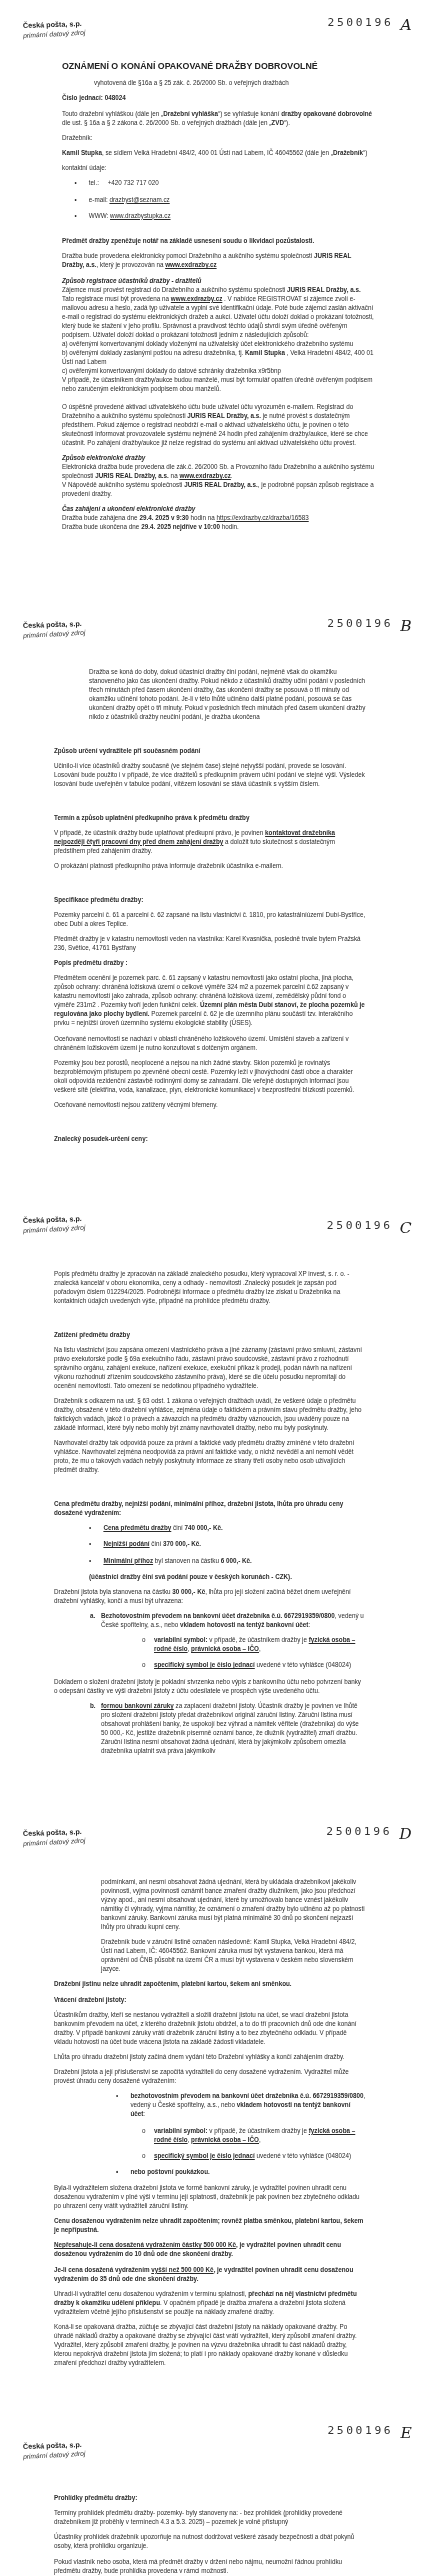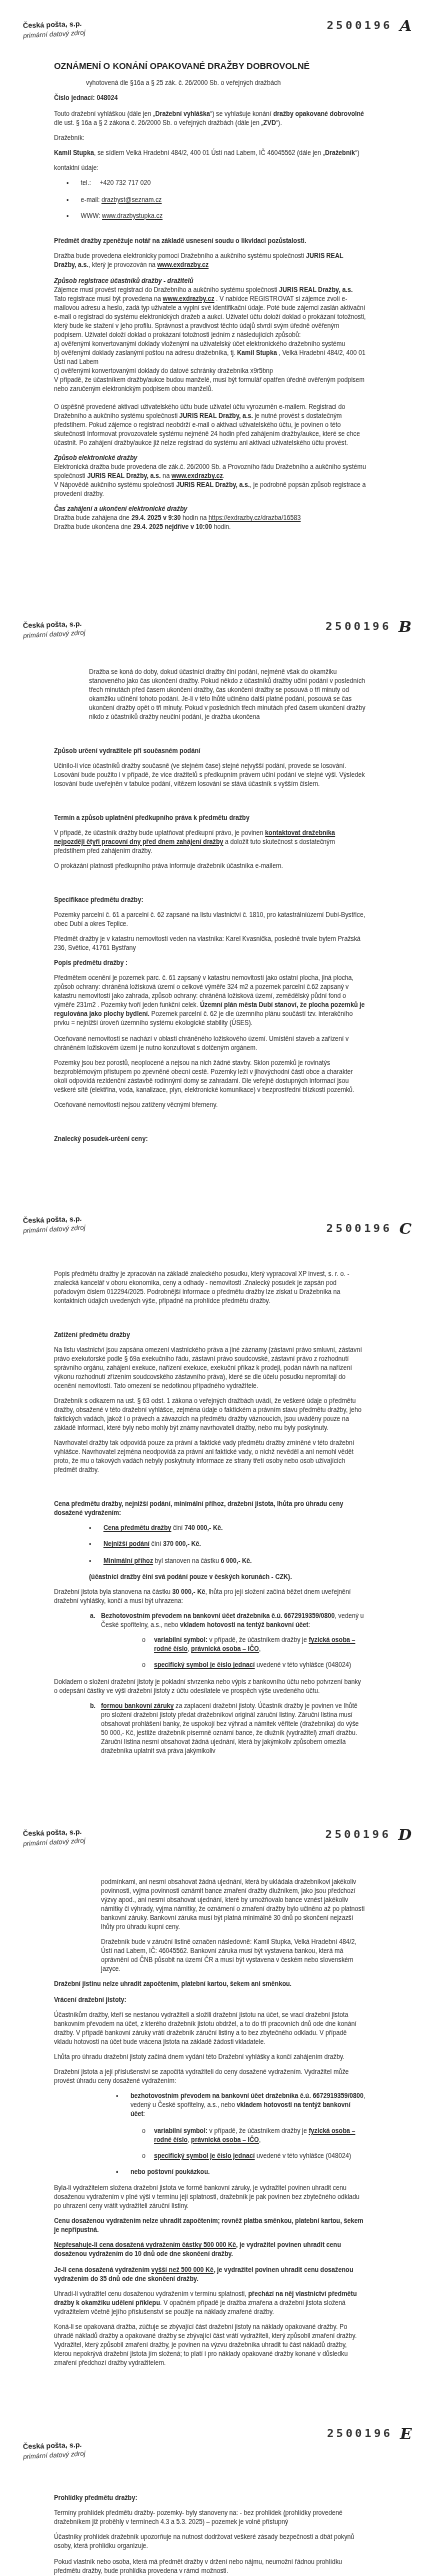--- a/index.html
+++ b/index.html
@@ -2,22 +2,22 @@
 <html style="font-size:8.2px"><head>
 <meta charset="utf-8">
 <style>
   html, body { margin:0; padding:0; background:#fff; }
   body { width:422px; height:3028px; position:relative; overflow:hidden;
          font-family:"Liberation Sans", sans-serif; color:#222; }
   .page { position:absolute; left:0; width:422px; }
   .hdr { position:absolute; left:23px; top:0; }
   .hdr .org { font-weight:bold; font-size:7.2px; color:#222; transform:rotate(-2deg); transform-origin:left; }
   .hdr .src { font-style:italic; font-size:6.7px; color:#333; margin-top:2.1px; transform:rotate(-3deg); transform-origin:left; }
-  .stamp { position:absolute; right:10.3px; top:0; font-family:"DejaVu Sans Mono", monospace; font-weight:bold;
-           font-size:11.3px; letter-spacing:2.6px; color:#333; display:flex; align-items:center; }
+  .stamp { position:absolute; right:10.3px; top:0; font-family:"DejaVu Sans Mono", monospace; font-weight:normal;
+           font-size:11.3px; letter-spacing:2.6px; color:#333; display:flex; }
   .stamp .letter { font-family:"DejaVu Serif", serif; font-style:italic; font-size:15.5px; margin-left:7.2px; letter-spacing:0; color:#222; }
   .body { position:absolute; left:54px; width:312px; font-size:6.3px; line-height:9px; color:#2a2a2a; }
   .body p { margin:0 0 6.2px 0; }
   .title { font-weight:bold; font-size:8.8px; margin:0 0 7.2px 0; color:#222; }
   .sub { padding-left:32px; margin-bottom:6.2px; }
   b, .b { font-weight:bold; }
   .i { font-style:italic; font-weight:bold; }
   u, .u { text-decoration:underline; }
   .h { font-weight:bold; margin:0 0 6.2px 0; }
   ul.dots { list-style:none; margin:0 0 5.2px 0; padding:0 0 0 12.4px; }
@@ -36,21 +36,21 @@
 
 <div class="page" style="top:0;">
   <div class="hdr" style="top:20.6px;">
     <div class="org">Česká pošta, s.p.</div>
     <div class="src">primární datový zdroj</div>
   </div>
   <div class="stamp" style="top:15.5px;">
     <span>2500196</span>
     <span class="letter">A</span>
   </div>
-  <div class="body" style="top:62px;">
+  <div class="body" style="top:62px;margin-left:8px;">
     <div class="title">OZNÁMENÍ O KONÁNÍ OPAKOVANÉ DRAŽBY DOBROVOLNÉ</div>
     <p class="sub">vyhotovená dle §16a a § 25 zák. č. 26/2000 Sb. o veřejných dražbách</p>
     <p class="b">Číslo jednací: 048024</p>
     <p><span>Touto dražební vyhláškou (dále jen „</span><b>Dražební vyhláška</b><span>“) se vyhlašuje konání </span><b>dražby opakované dobrovolné</b><span> dle ust. § 16a a § 2 zákona č. 26/2000 Sb. o veřejných dražbách (dále jen „</span><b>ZVD</b><span>“).</span></p>
     <p>Dražebník:</p>
     <p><b>Kamil Stupka</b><span>, se sídlem Velká Hradební 484/2, 400 01 Ústí nad Labem, IČ 46045562 (dále jen „</span><b>Dražebník</b><span>“)</span></p>
     <p>kontaktní údaje:</p>
     <ul class="dots">
       <li><span>tel.:</span>&nbsp;&nbsp;&nbsp;&nbsp;&nbsp;<span>+420 732 717 020</span></li>
       <li><span>e-mail:</span> <u>drazbyst@seznam.cz</u></li>

